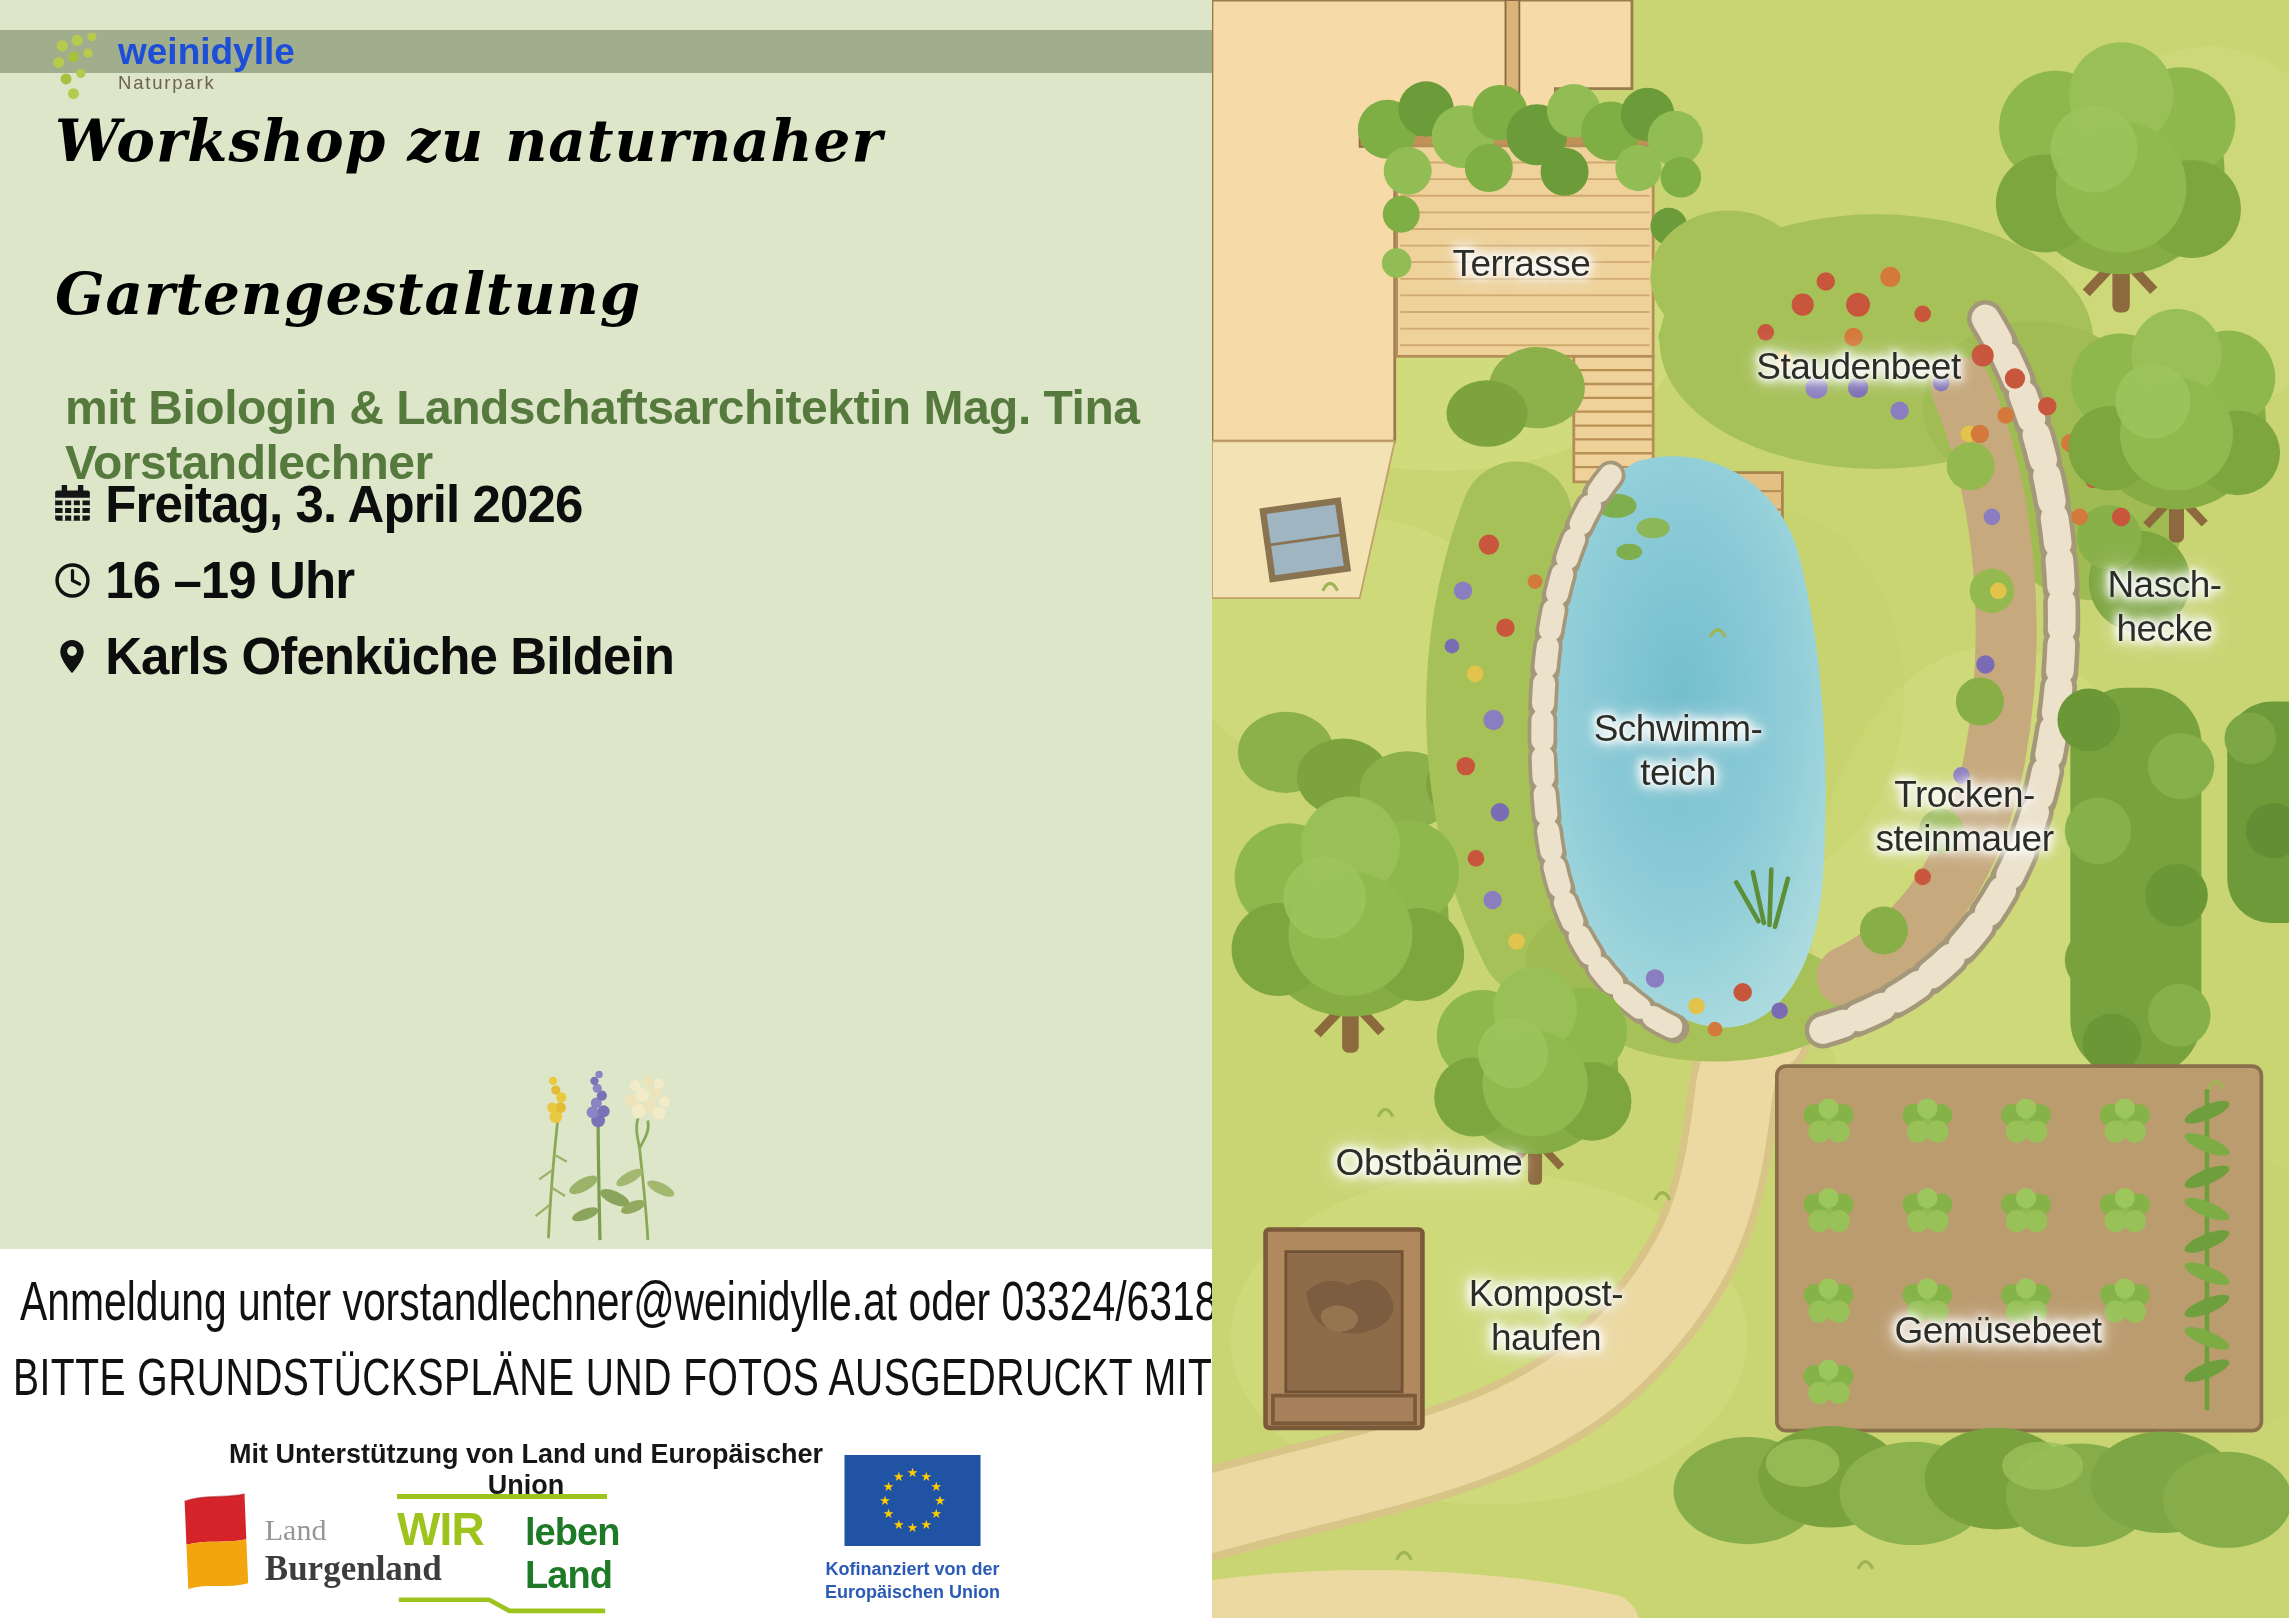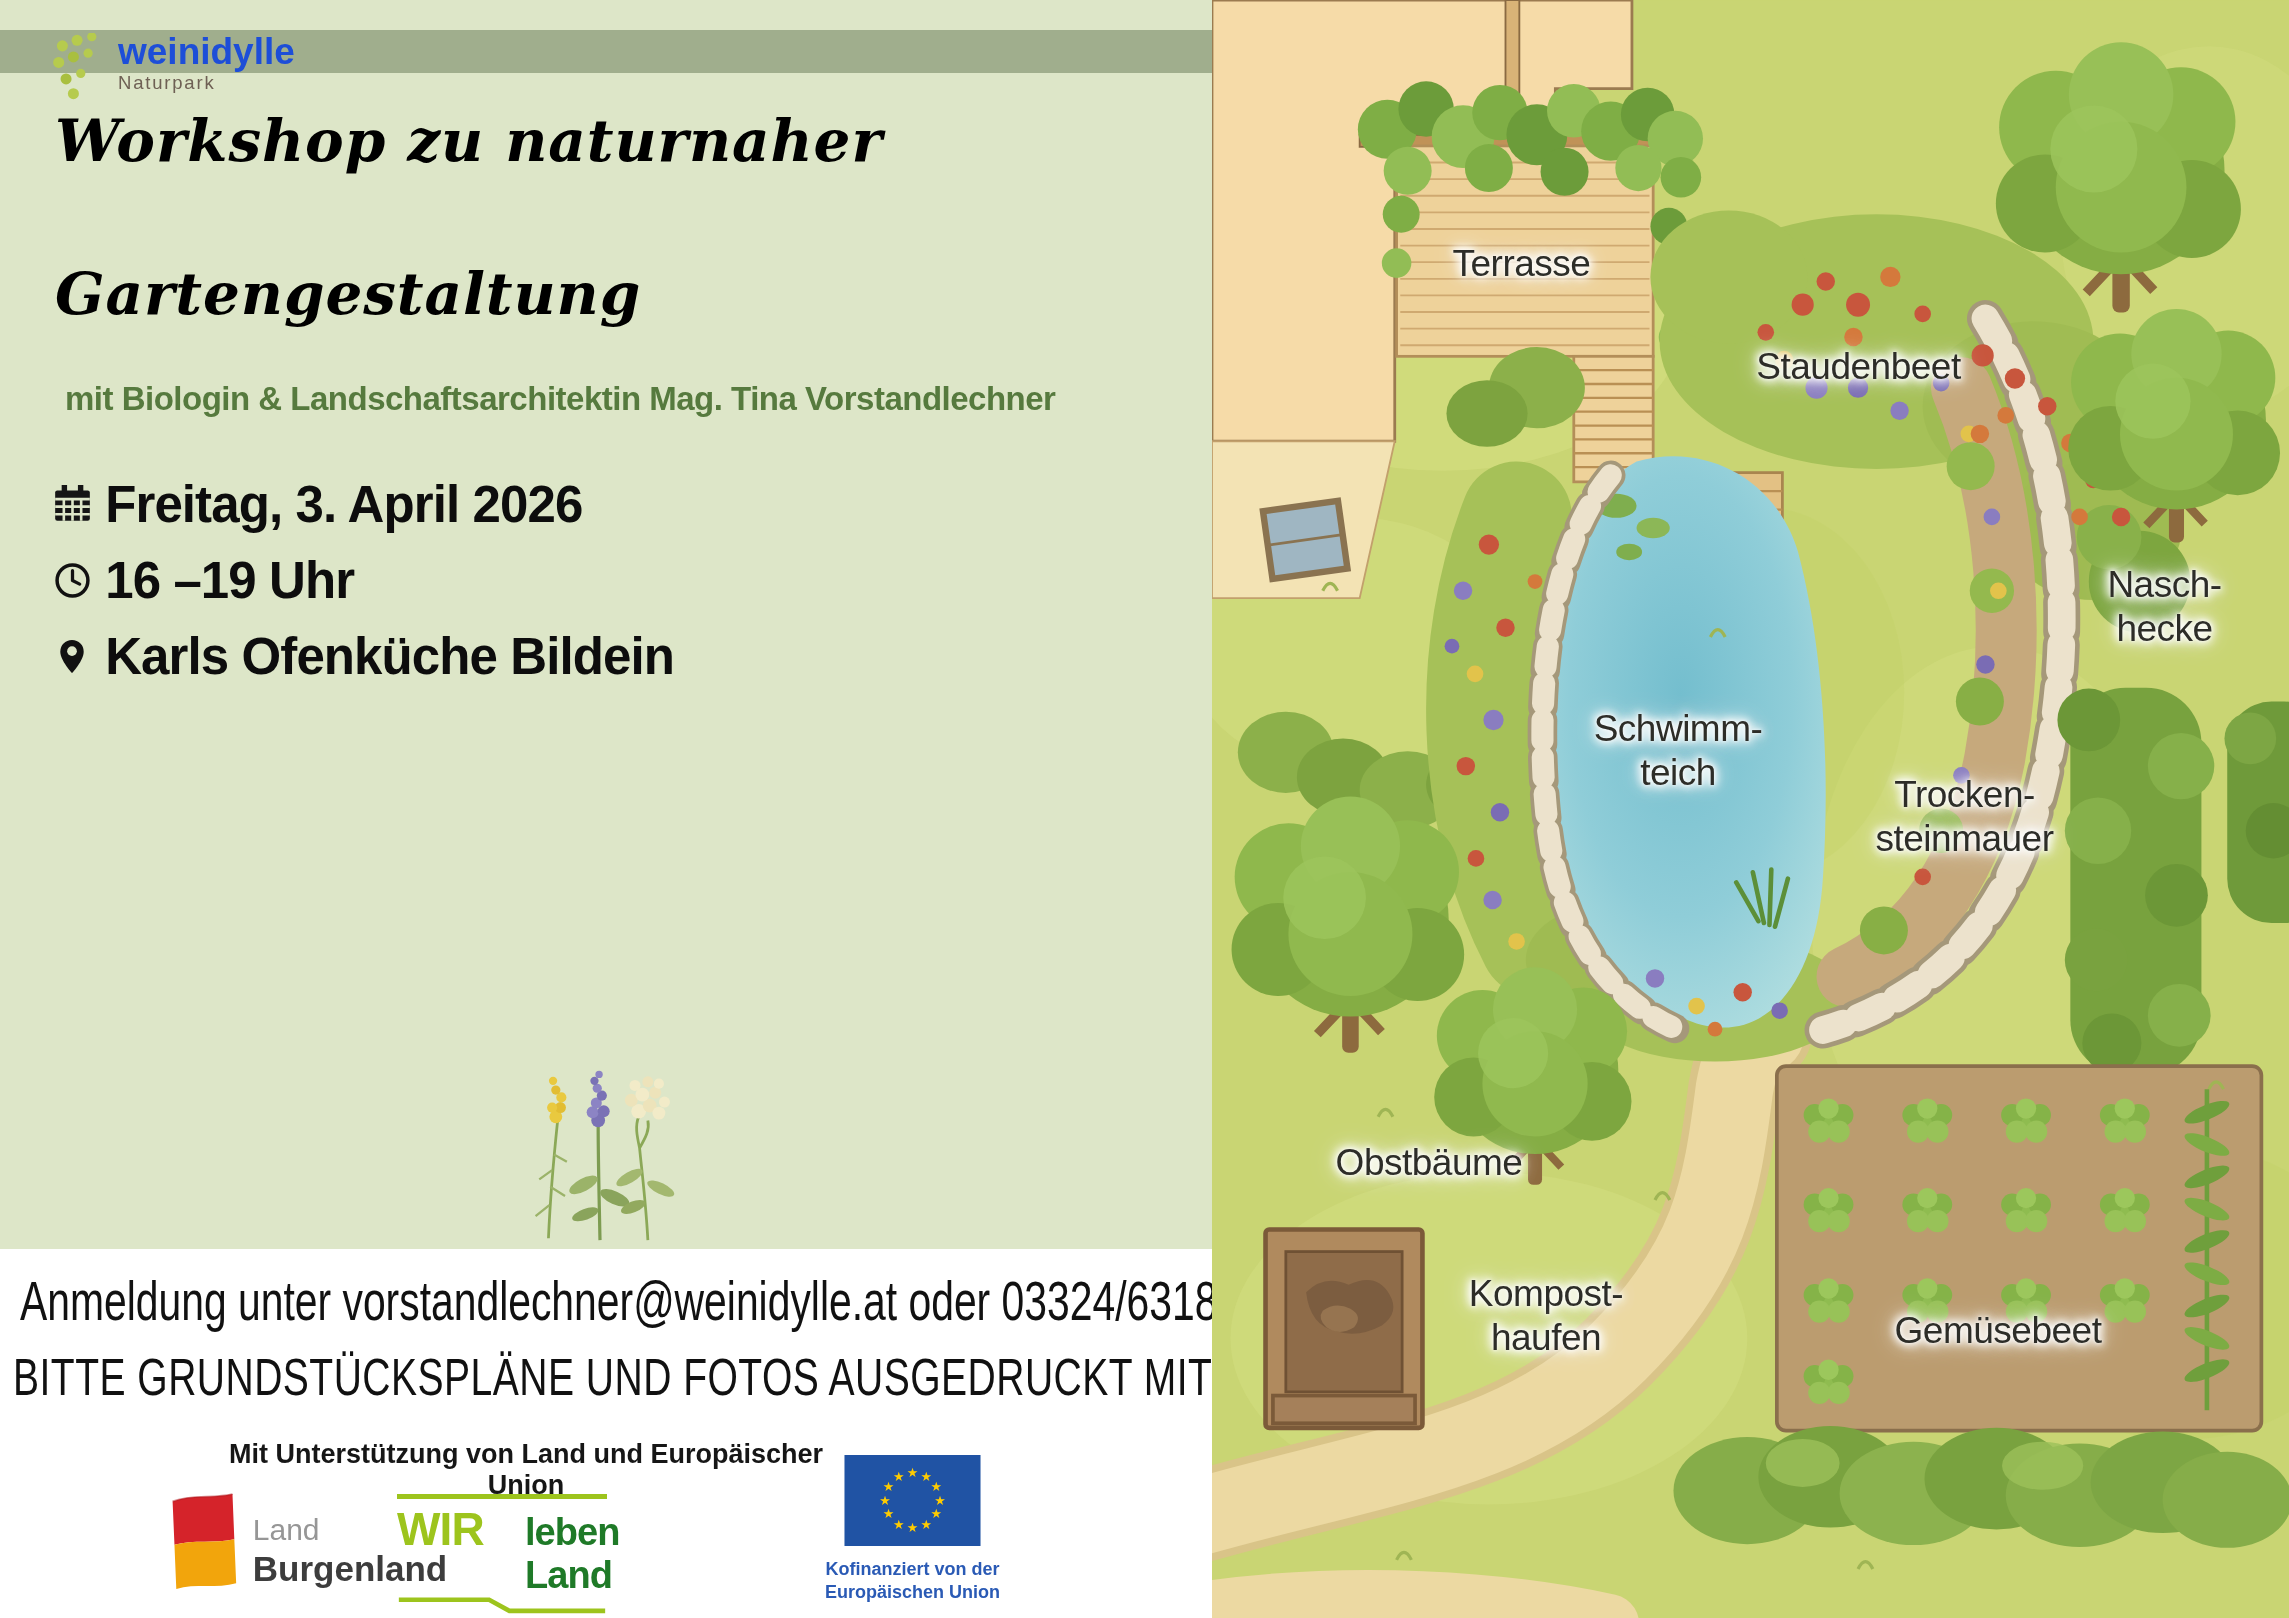--- a/index.html
+++ b/index.html
@@ -9,39 +9,39 @@
   .left-panel{position:absolute;left:0;top:0;width:1212px;height:1249px;background:#dde6c8;}
   .band{position:absolute;left:0;top:30px;width:1212px;height:43px;background:#a0ae8d;}
   .brand-wrap{position:absolute;left:51px;top:33px;display:flex;}
   .brand-text{margin-left:13px;}
   .brand-name{font-weight:bold;font-size:37px;line-height:37px;color:#1d4ed8;letter-spacing:0;}
   .brand-sub{font-size:18.5px;color:#6e6054;letter-spacing:1.8px;margin-top:1.8px;}
   .title{position:absolute;left:55px;top:65px;margin:0;font-family:"DejaVu Serif",serif;
          font-style:italic;font-weight:bold;font-size:58px;line-height:153px;color:#000000;
          letter-spacing:0.9px;}
   .title span{display:block;}
-  .subtitle{position:absolute;left:65px;top:380px;width:1144px;font-weight:bold;font-size:33px;
+  .subtitle{position:absolute;left:65px;top:380px;width:1144px;font-weight:bold;font-size:48px;
             color:#567a3e;letter-spacing:-0.5px;}
   .details{position:absolute;left:48px;top:466px;}
   .detail-row{display:flex;align-items:center;height:76px;}
   .detail-icon{width:48px;display:flex;justify-content:center;align-items:center;}
   .detail-text{font-weight:bold;font-size:51px;color:#0d0d0d;margin-left:9.2px;letter-spacing:-0.9px;}
   .desc{position:absolute;left:79px;top:796px;font-size:47px;color:#1d1d1b;line-height:90px;letter-spacing:0;}
   .desc .sep{font-weight:bold;margin:0 13px;}
   .desc .hl{font-weight:bold;color:#4d7340;}
   .flowers{position:absolute;left:519px;top:1067px;}
   
   .bottom{position:absolute;left:0;top:1249px;width:1212px;height:370px;background:#ffffff;}
   .hand1{position:absolute;left:20px;top:20px;font-size:43px;color:#111;white-space:nowrap;
          transform:scale(0.95,1.3);transform-origin:left top;}
   .hand2{position:absolute;left:13px;top:98px;font-size:42px;color:#111;white-space:nowrap;
          transform:scale(0.93,1.25);transform-origin:left top;letter-spacing:0.5px;}
   .sp-caption{position:absolute;left:212px;top:190px;width:628px;text-align:center;
               font-weight:bold;font-size:27px;color:#161616;}
-  .burgenland{position:absolute;left:168px;top:242px;display:flex;}
+  .burgenland{position:absolute;left:180px;top:242px;display:flex;font-family:Liberation Serif, serif;}
   .bg-text{margin-left:14.8px;margin-top:24px;line-height:1;}
   .bg-land{font-size:30px;color:#969696;}
   .bg-burg{font-size:35px;font-weight:bold;color:#3d3d3d;margin-top:5.5px;}
   .wir{position:absolute;left:397px;top:245px;width:222px;}
   .wir-top{height:4.6px;background:#9dc41d;width:210px;}
   .wir-row{display:flex;align-items:baseline;margin-top:3.7px;gap:32px;}
   .wir-big{font-weight:bold;font-size:46px;color:#9dc41d;letter-spacing:-0.9px;}
   .wir-rest{font-weight:bold;font-size:38px;color:#1f7a28;margin-left:9.2px;letter-spacing:-0.9px;}
   .eu{position:absolute;left:820px;top:206px;width:185px;text-align:center;}
   .eu-caption{margin-top:9.2px;font-weight:bold;font-size:18px;line-height:23px;color:#2a5ab5;white-space:pre-line;}

